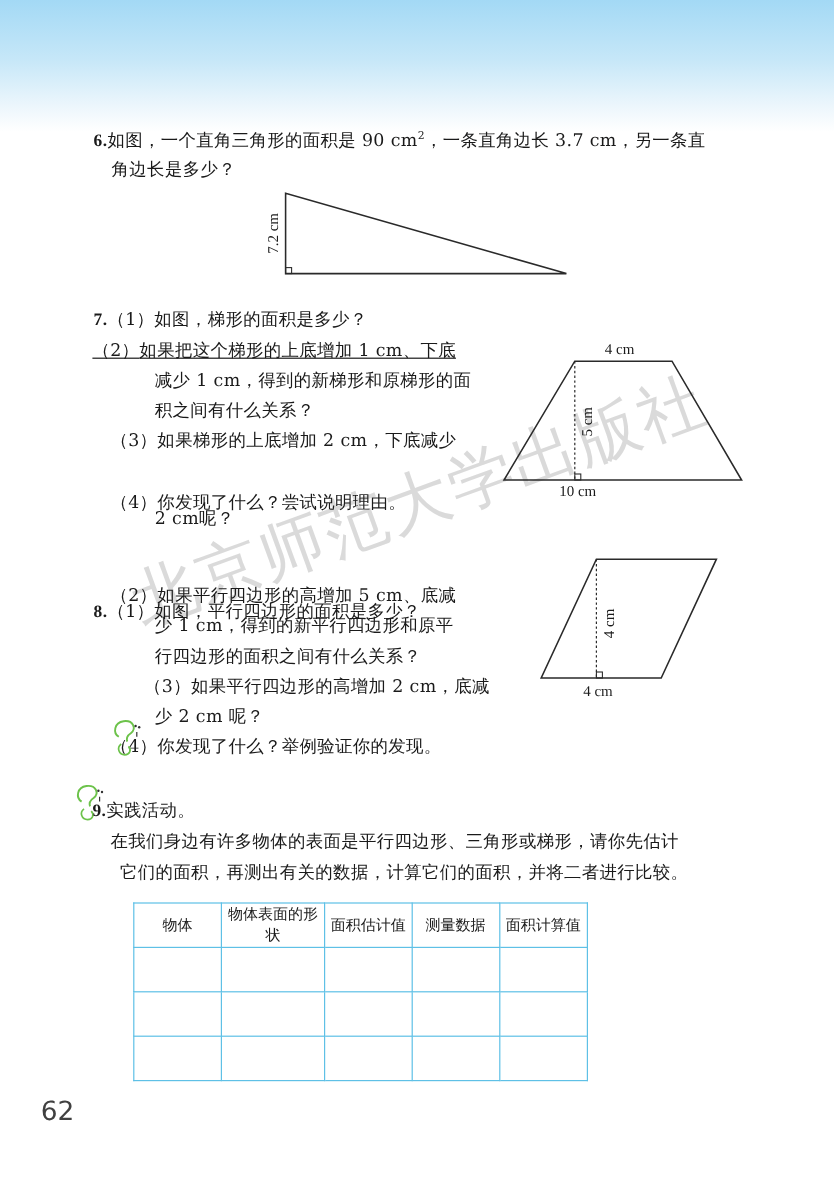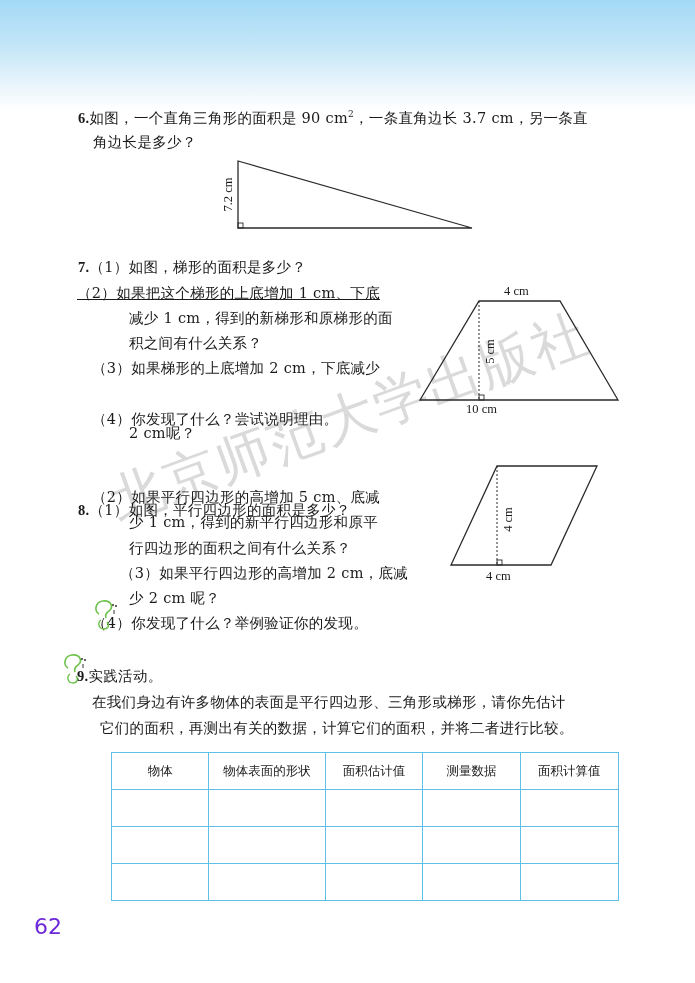--- a/index.html
+++ b/index.html
@@ -22,34 +22,34 @@
 
     .watermark {
       position: absolute; left: 100px; top: 470px;
       font-family: "DejaVu Serif", serif; font-size: 54px; color: rgba(150,150,150,0.35);
       transform: rotate(-20deg); transform-origin: left top; white-space: nowrap; letter-spacing: 2px;
     }
 
     .mascot { position: absolute; width: 30px; height: 34px; }
 
     table.act {
-      position: absolute; left: 111px; top: 752px; width: 508px; border-collapse: collapse;
+      position: absolute; left: 111px; top: 752px; width: 379px; border-collapse: collapse;
       border: 1.5px solid #3fb0dc;
       padding-left: 32px;
     }
     table.act td, table.act th {
       border: 1px solid #5ec0e6; height: 37px; text-align: center;
       font-size: 12.5px; font-weight: normal; color: #1a1a1a;
       font-family: "DejaVu Sans", sans-serif;
     }
     table.act th { height: 37px; }
 
     .page-num {
       position: absolute; left: 34px; top: 914px;
-      font-family: "DejaVu Sans", sans-serif; font-size: 22px; color: #6d28d9;
+      font-family: "DejaVu Sans", sans-serif; font-size: 22px; color: #404040;
     }
   </style>
 </head>
 <body>
 
 <div class="top-band"></div>
 
 <div class="watermark">北京师范大学出版社</div>
 
 <div class="text" style="left:78px; top:102px;">

